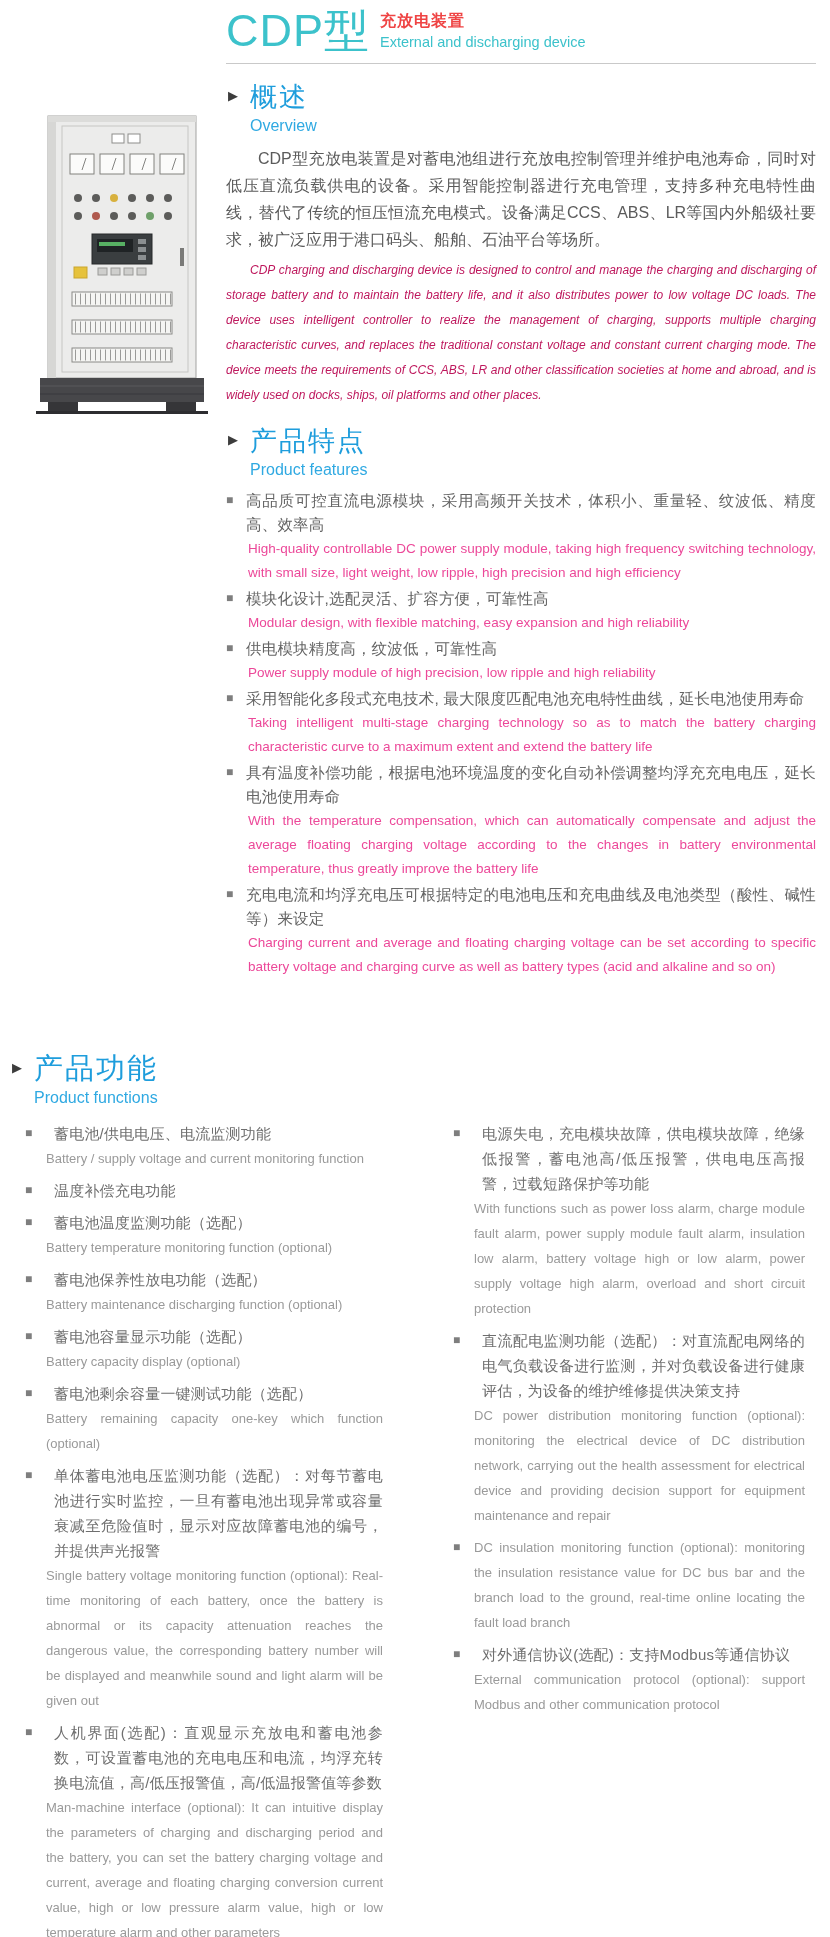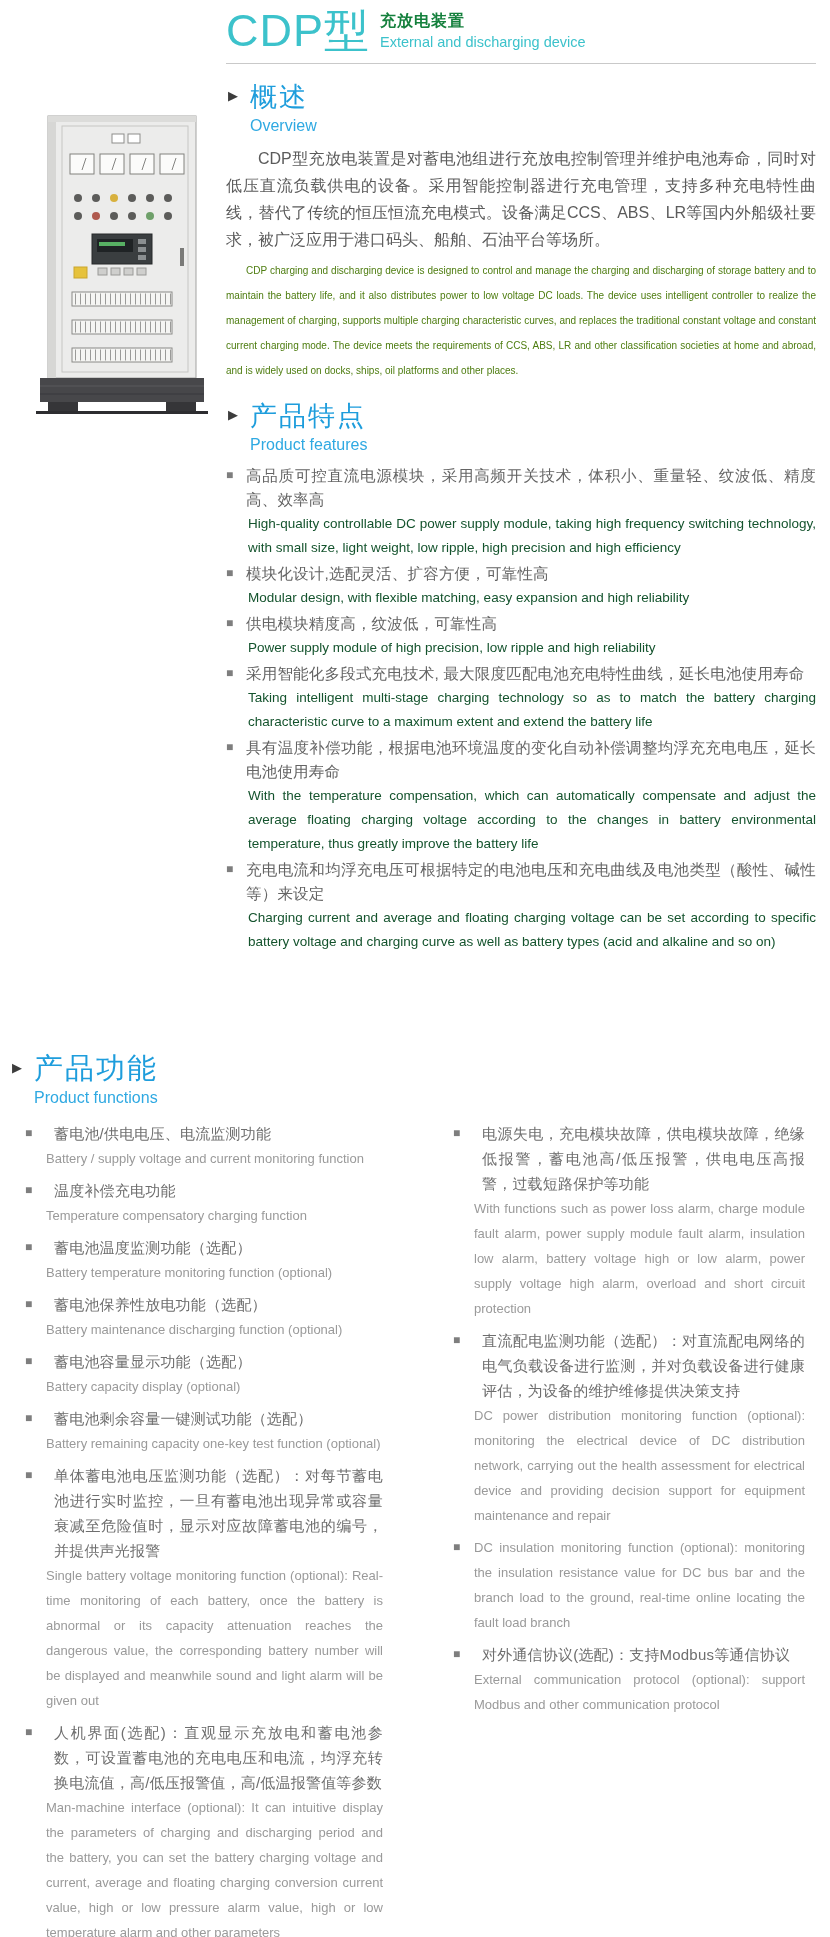--- a/index.html
+++ b/index.html
@@ -7,42 +7,42 @@
         font-family:"Liberation Sans","DejaVu Sans",sans-serif;-webkit-font-smoothing:antialiased;}
 
   
   .photo{position:absolute;left:28px;top:110px;width:188px;height:322px;}
 
   
   .top-col{position:absolute;left:226px;top:8px;width:590px;}
   .title-row{display:flex;align-items:flex-start;}
   .model{font-size:45px;line-height:1.0;color:#3CC2CB;font-weight:400;letter-spacing:1px;}
   .title-sub{margin-left:10px;padding-top:3px;}
-  .title-sub-cn{font-size:16px;font-weight:bold;color:#15803d;letter-spacing:1px;}
+  .title-sub-cn{font-size:16px;font-weight:bold;color:#ef4444;letter-spacing:1px;}
   .title-sub-en{font-size:14.5px;color:#3CC2CB;margin-top:2px;}
   .divider{border-top:1px solid #c9c9c9;margin-top:10px;height:0;}
 
   
   .sec-head{position:relative;padding-left:24px;margin-top:18px;}
   .marker{position:absolute;left:2px;top:7px;font-size:13px;color:#3c3c3c;line-height:1;}
   .sec-title{font-size:27px;color:#1E9DDC;letter-spacing:2px;line-height:1.15;}
   .sec-sub{font-size:16px;color:#2FA9E2;margin-top:4px;}
   .fn-head .sec-title{font-size:29px;}
   .fn-head .marker{top:9px;}
 
   
   .p-cn{margin-top:10px;font-size:16px;line-height:27px;color:#5b5b5b;text-align:justify;text-indent:2em;}
-  .p-en{margin-top:5px;font-size:10px;line-height:25px;color:#4d7c0f;text-align:justify;text-indent:2em;}
+  .p-en{margin-top:5px;font-size:12px;line-height:25px;color:#be185d;text-align:justify;text-indent:2em;font-style:italic;}
 
   
   .feat-list{margin-top:10px;}
   .f-item{position:relative;padding-left:20px;margin-top:2px;}
   .bullet{position:absolute;left:0;top:5px;font-size:12px;color:#7e7e7e;line-height:1;}
   .f-cn{font-size:15.5px;line-height:24px;color:#646464;text-align:justify;letter-spacing:0.2px;}
-  .f-en{font-size:13.5px;line-height:24px;color:#14532d;text-align:justify;margin-left:2px;}
+  .f-en{font-size:13.5px;line-height:24px;color:#ec4899;text-align:justify;margin-left:2px;}
 
   
   .fn-section{position:absolute;left:10px;top:1052px;width:806px;}
   .fn-cols{display:flex;margin-top:14px;padding-left:15px;}
   .fn-col{width:358px;}
   .fn-col.right{margin-left:70px;width:352px;}
   .fn-item{position:relative;padding-left:21px;margin-bottom:7px;}
   .fn-item .bullet{top:6px;}
   .fn-cn{font-size:15px;line-height:25px;color:#6e6e6e;text-align:justify;letter-spacing:0.2px;margin-left:8px;}
   .fn-en{font-size:13px;line-height:25px;color:#9a9a9a;text-align:justify;}
@@ -207,21 +207,20 @@
 
           <div class="fn-item">
             <span class="bullet">■</span>
             <div class="fn-cn">蓄电池/供电电压、电流监测功能</div>
             <div class="fn-en">Battery / supply voltage and current monitoring function</div>
           </div>
 
           <div class="fn-item">
             <span class="bullet">■</span>
             <div class="fn-cn">温度补偿充电功能</div>
-            <div class="fn-en">Temperature compensatory charging function</div>
           </div>
 
           <div class="fn-item">
             <span class="bullet">■</span>
             <div class="fn-cn">蓄电池温度监测功能（选配）</div>
             <div class="fn-en">Battery temperature monitoring function (optional)</div>
           </div>
 
           <div class="fn-item">
             <span class="bullet">■</span>
@@ -231,21 +230,21 @@
 
           <div class="fn-item">
             <span class="bullet">■</span>
             <div class="fn-cn">蓄电池容量显示功能（选配）</div>
             <div class="fn-en">Battery capacity display (optional)</div>
           </div>
 
           <div class="fn-item">
             <span class="bullet">■</span>
             <div class="fn-cn">蓄电池剩余容量一键测试功能（选配）</div>
-            <div class="fn-en">Battery remaining capacity one-key test function (optional)</div>
+            <div class="fn-en">Battery remaining capacity one-key which function (optional)</div>
           </div>
 
           <div class="fn-item">
             <span class="bullet">■</span>
             <div class="fn-cn">单体蓄电池电压监测功能（选配）：对每节蓄电池进行实时监控，一旦有蓄电池出现异常或容量衰减至危险值时，显示对应故障蓄电池的编号，并提供声光报警</div>
             <div class="fn-en">Single battery voltage monitoring function (optional): Real-time monitoring of each battery, once the battery is abnormal or its capacity attenuation reaches the dangerous value, the corresponding battery number will be displayed and meanwhile sound and light alarm will be given out</div>
           </div>
 
           <div class="fn-item">
             <span class="bullet">■</span>

